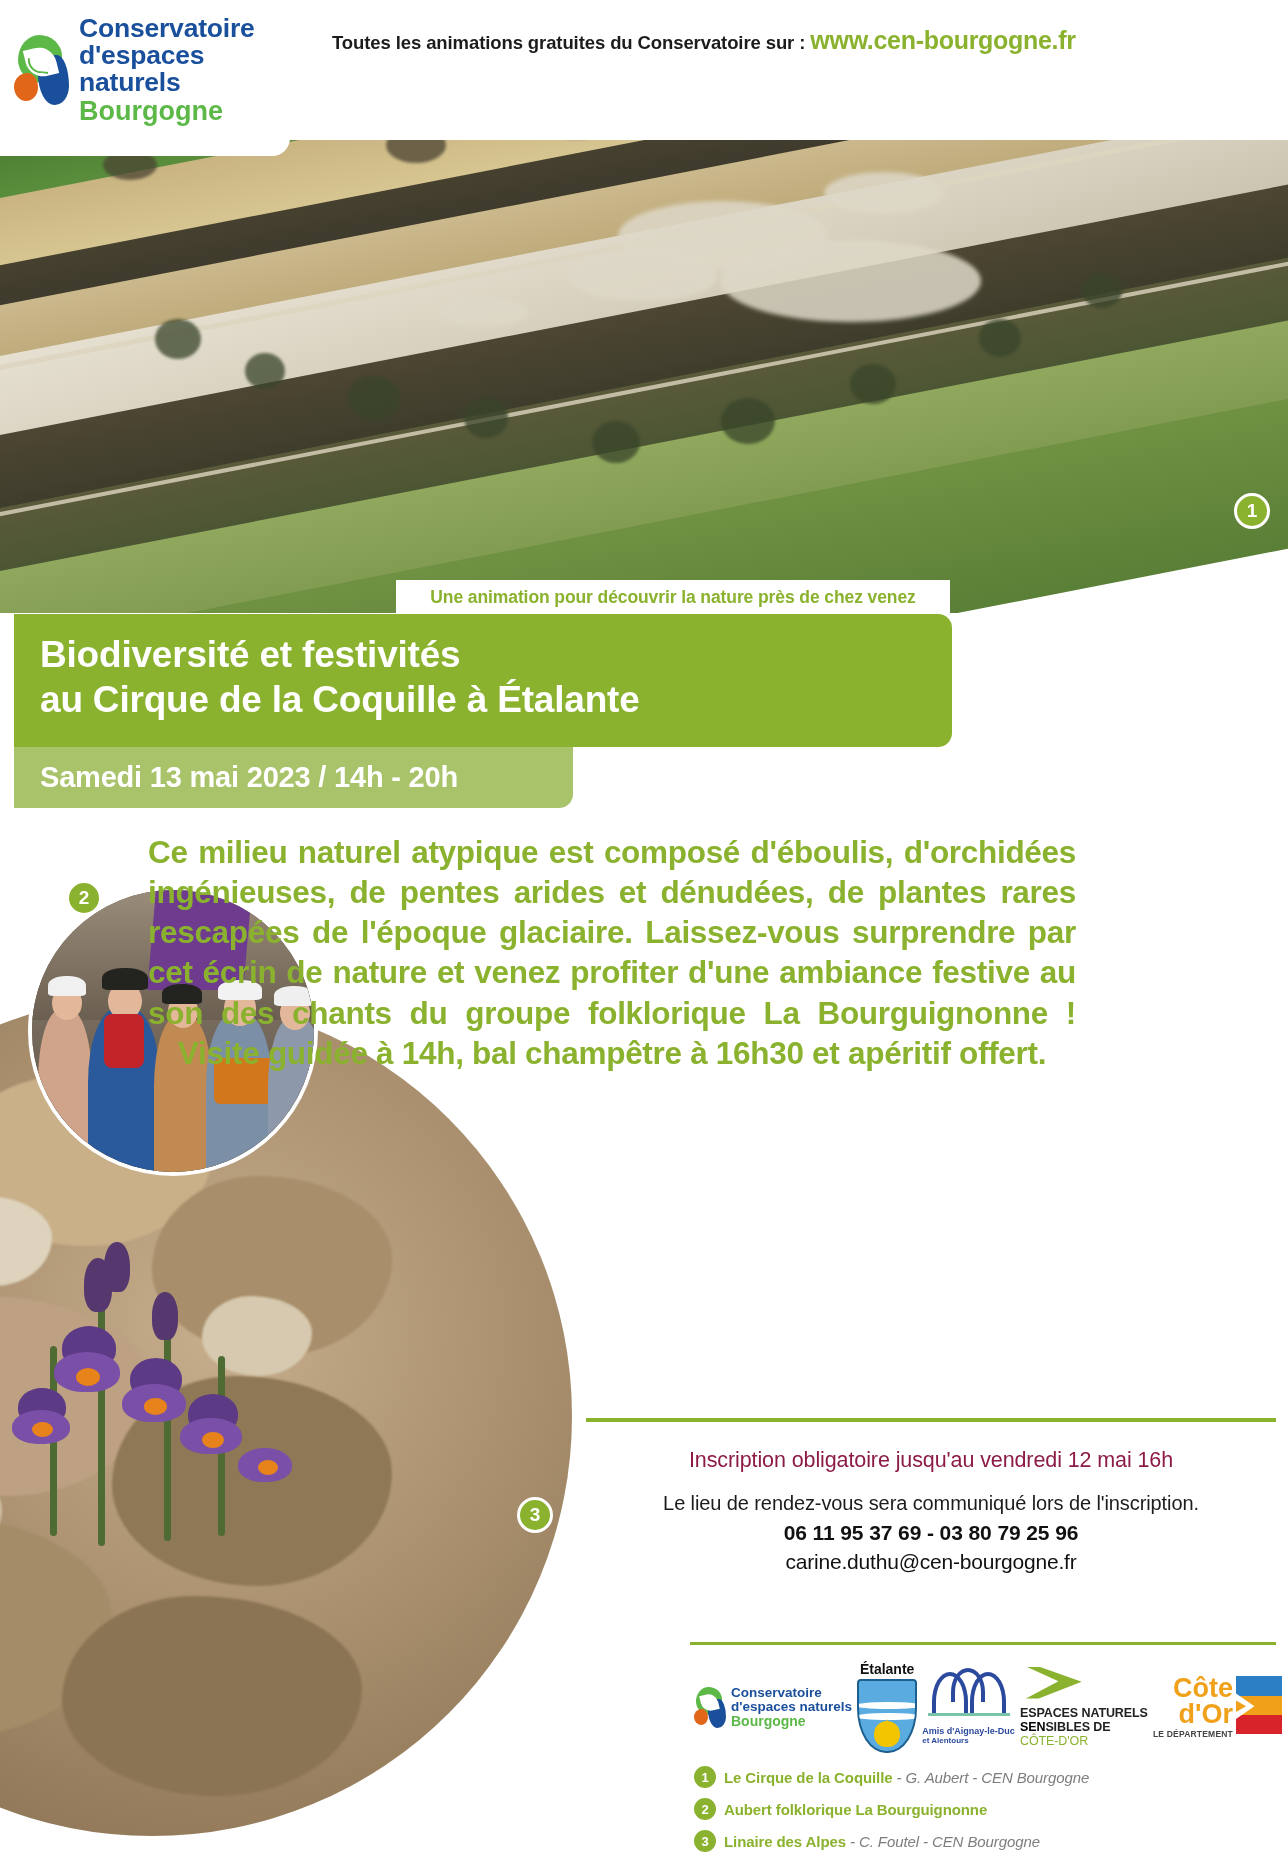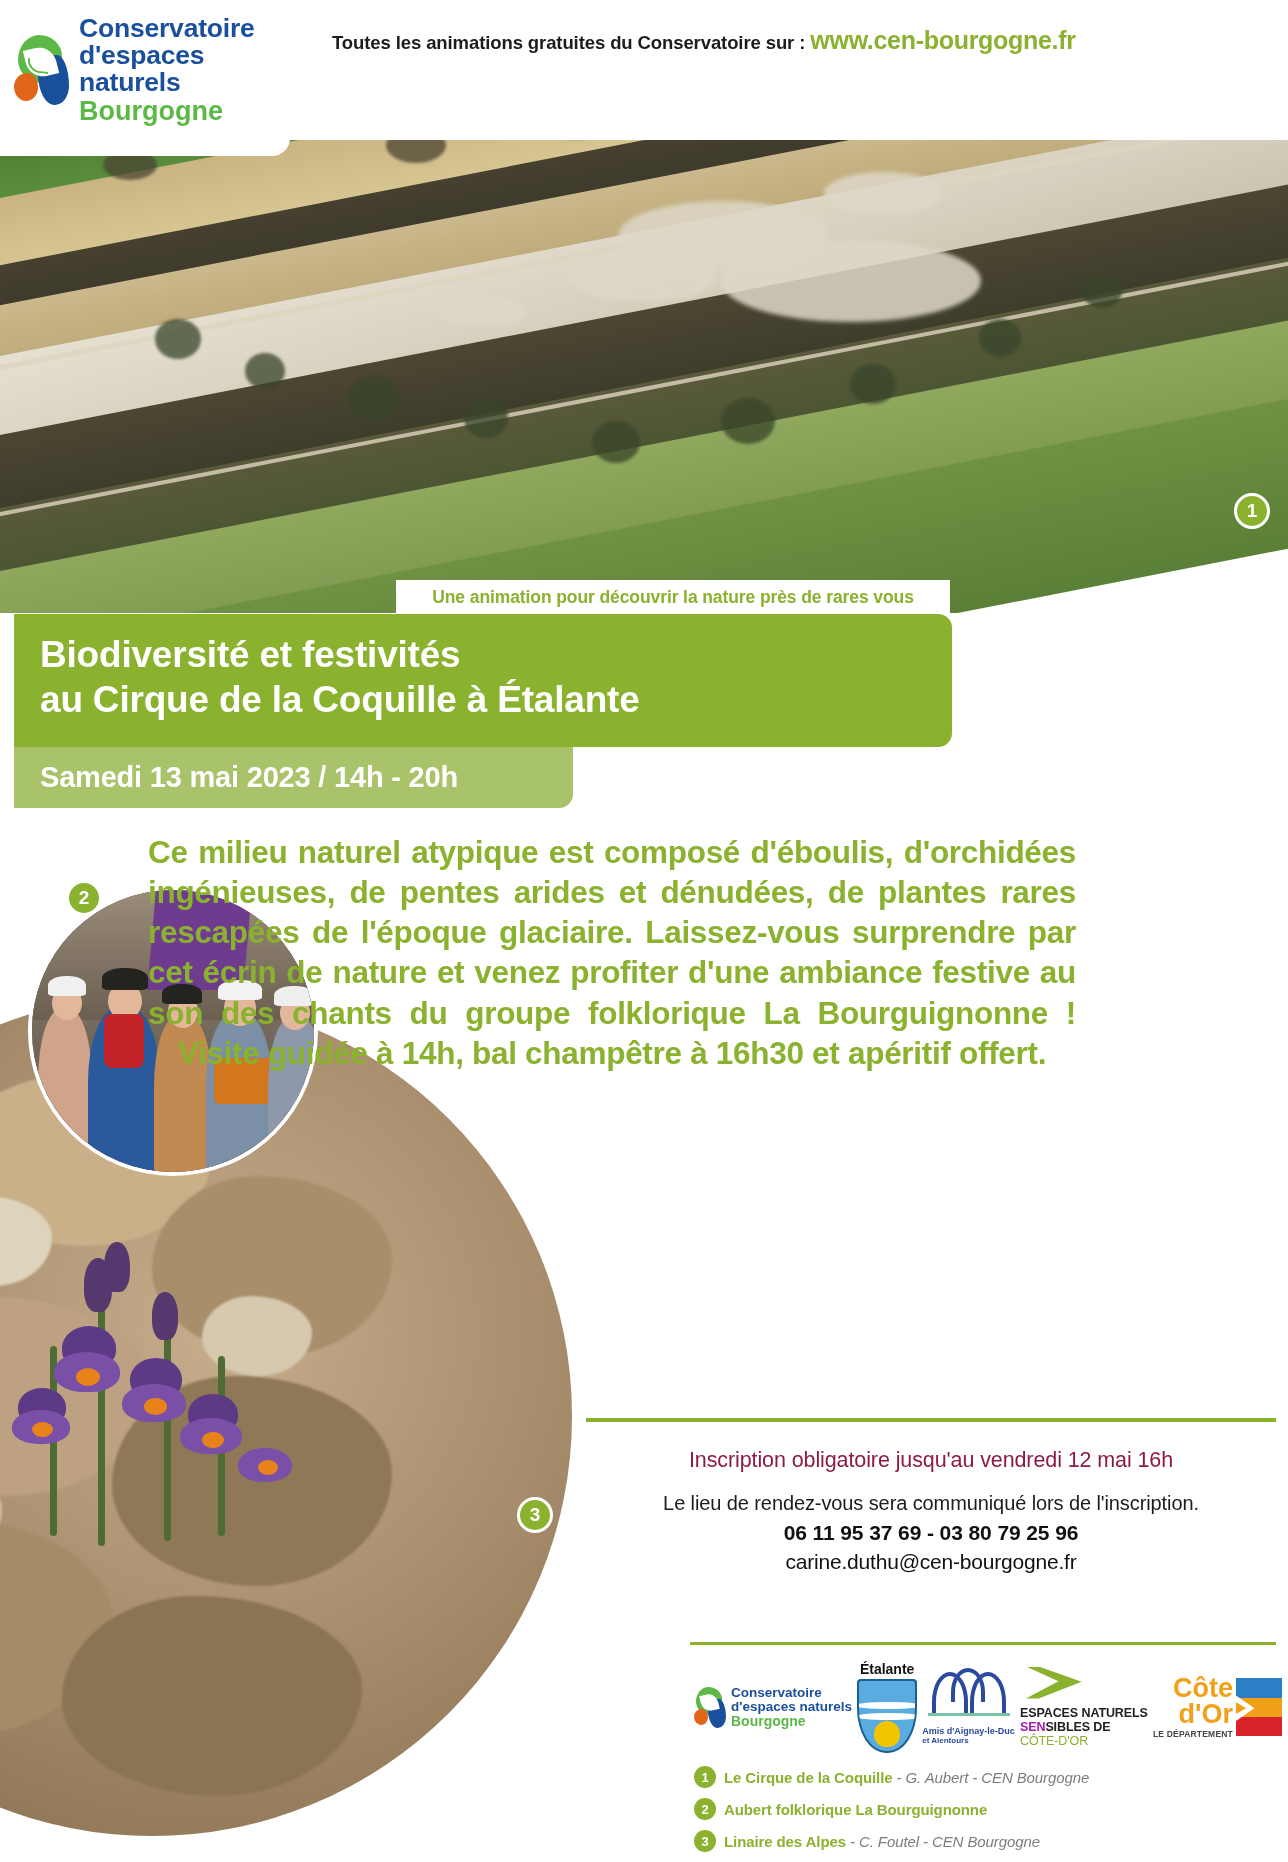--- a/index.html
+++ b/index.html
@@ -292,26 +292,26 @@
   .ens-chev {
     width:62px; height:34px; margin:0 0 5px 6px; position:relative;
   }
   .ens-chev::before {
     content:""; position:absolute; left:0; top:0; width:58px; height:32px;
     background:#8ab22e;
     clip-path:polygon(0% 0%, 56% 46%, 0% 100%, 22% 100%, 96% 48%, 22% 0%);
   }
   .ens-l1 { font-size:12.5px; font-weight:700; color:#222; letter-spacing:-0.1px; }
   .ens-l2 { font-size:12.5px; font-weight:700; letter-spacing:-0.1px; }
-  .ens-l2 .sen { color:#a21caf; }
+  .ens-l2 .sen { color:#000000; }
   .ens-l2 .rest { color:#222; }
   .ens-l3 { font-size:12.5px; font-weight:400; color:#8ab22e; letter-spacing:-0.1px; }
 
   
-  .cdo { display:flex; align-items:center; gap:3px; }
+  .cdo { display:flex; gap:3px; }
   .cdo-txt { text-align:right; line-height:0.94; }
   .cdo-txt .c1, .cdo-txt .c2 { color:#f0a019; font-size:27px; font-weight:700; }
   .cdo-txt .c3 { color:#444; font-size:8.5px; font-weight:700; letter-spacing:0.2px; margin-top:3px; }
   .cdo-flag { width:46px; height:58px; position:relative; }
   .cdo-flag .q1 { position:absolute; left:0; top:0; width:46px; height:20px; background:#2b7fc4; }
   .cdo-flag .q2 { position:absolute; left:0; top:20px; width:46px; height:19px; background:#f0a019; }
   .cdo-flag .q3 { position:absolute; left:0; top:39px; width:46px; height:19px; background:#d8232a; }
   .cdo-flag .zig {
     position:absolute; left:0; top:0; width:46px; height:58px;
     background:#ffffff;
@@ -387,21 +387,21 @@
     </div>
   </div>
   <div id="header-tagline">
     <span>Toutes les animations gratuites du Conservatoire sur : </span><span id="header-url">www.cen-bourgogne.fr</span>
   </div>
 </div>
 
 <div class="badge" id="badge-1">1</div>
 
 <div id="tagline-bar">
-  <span>Une animation pour découvrir la nature près de rares vous</span>
+  <span>Une animation pour découvrir la nature près de chez venez</span>
 </div>
 
 <div id="title-block">
   <div class="tline">Biodiversité et festivités</div>
   <div class="tline">au Cirque de la Coquille à Étalante</div>
 </div>
 <div id="date-block">
   <span>Samedi 13 mai 2023 / 14h - 20h</span>
 </div>
 

